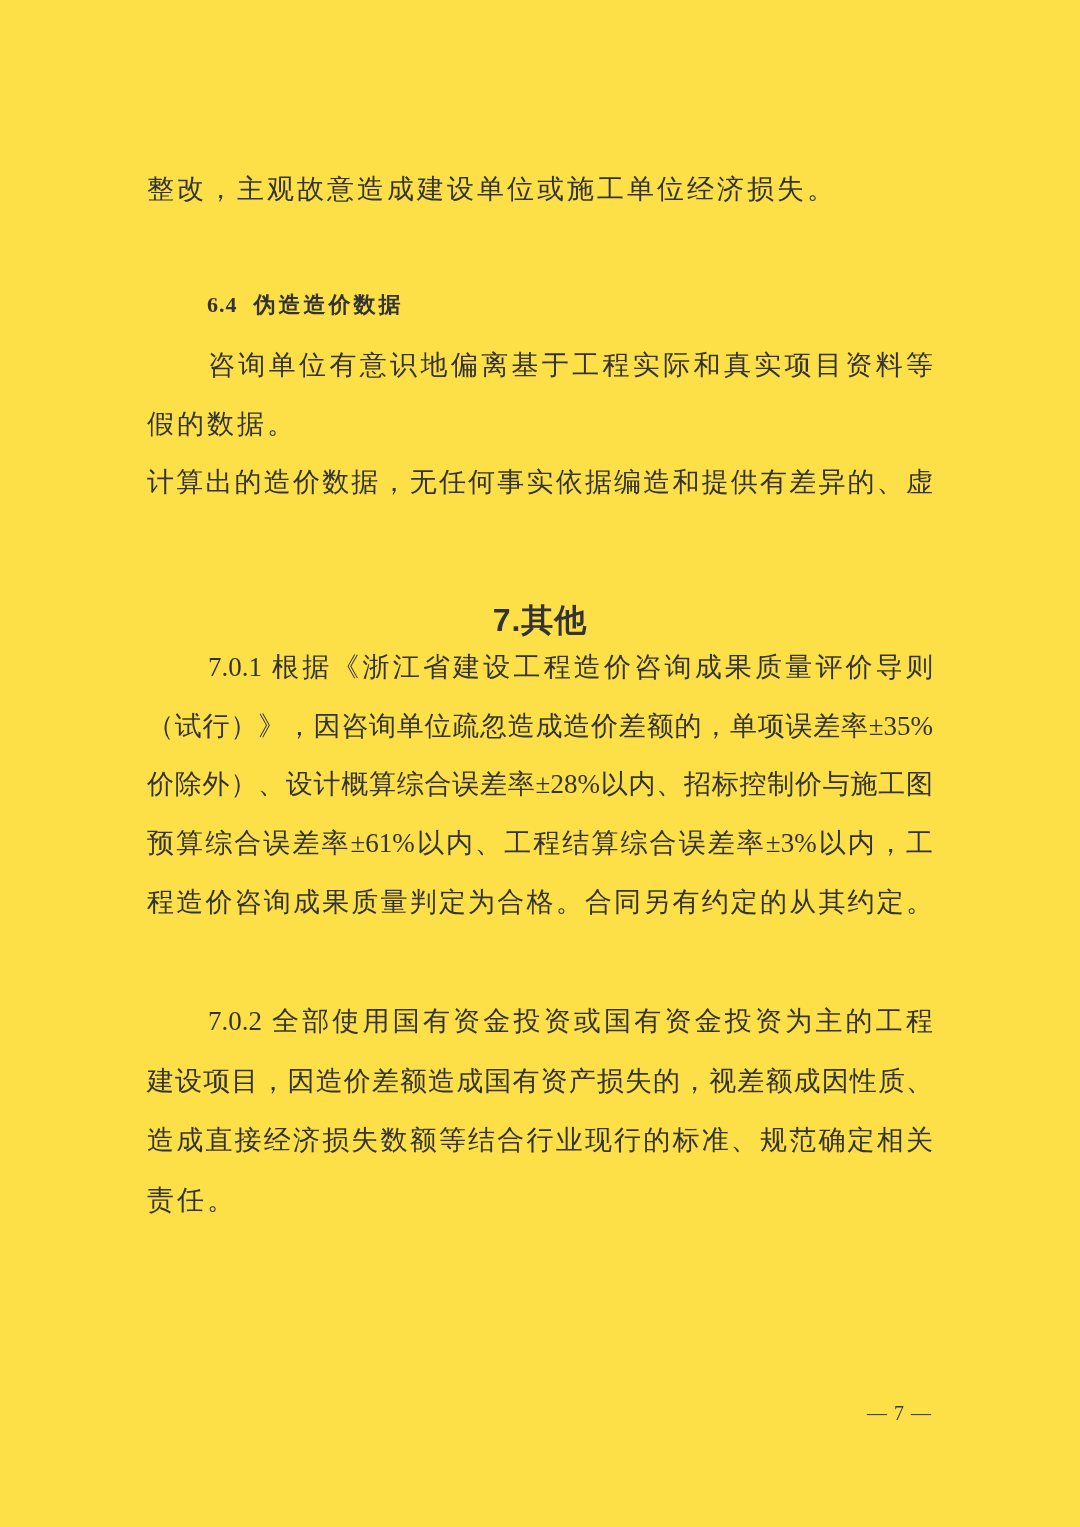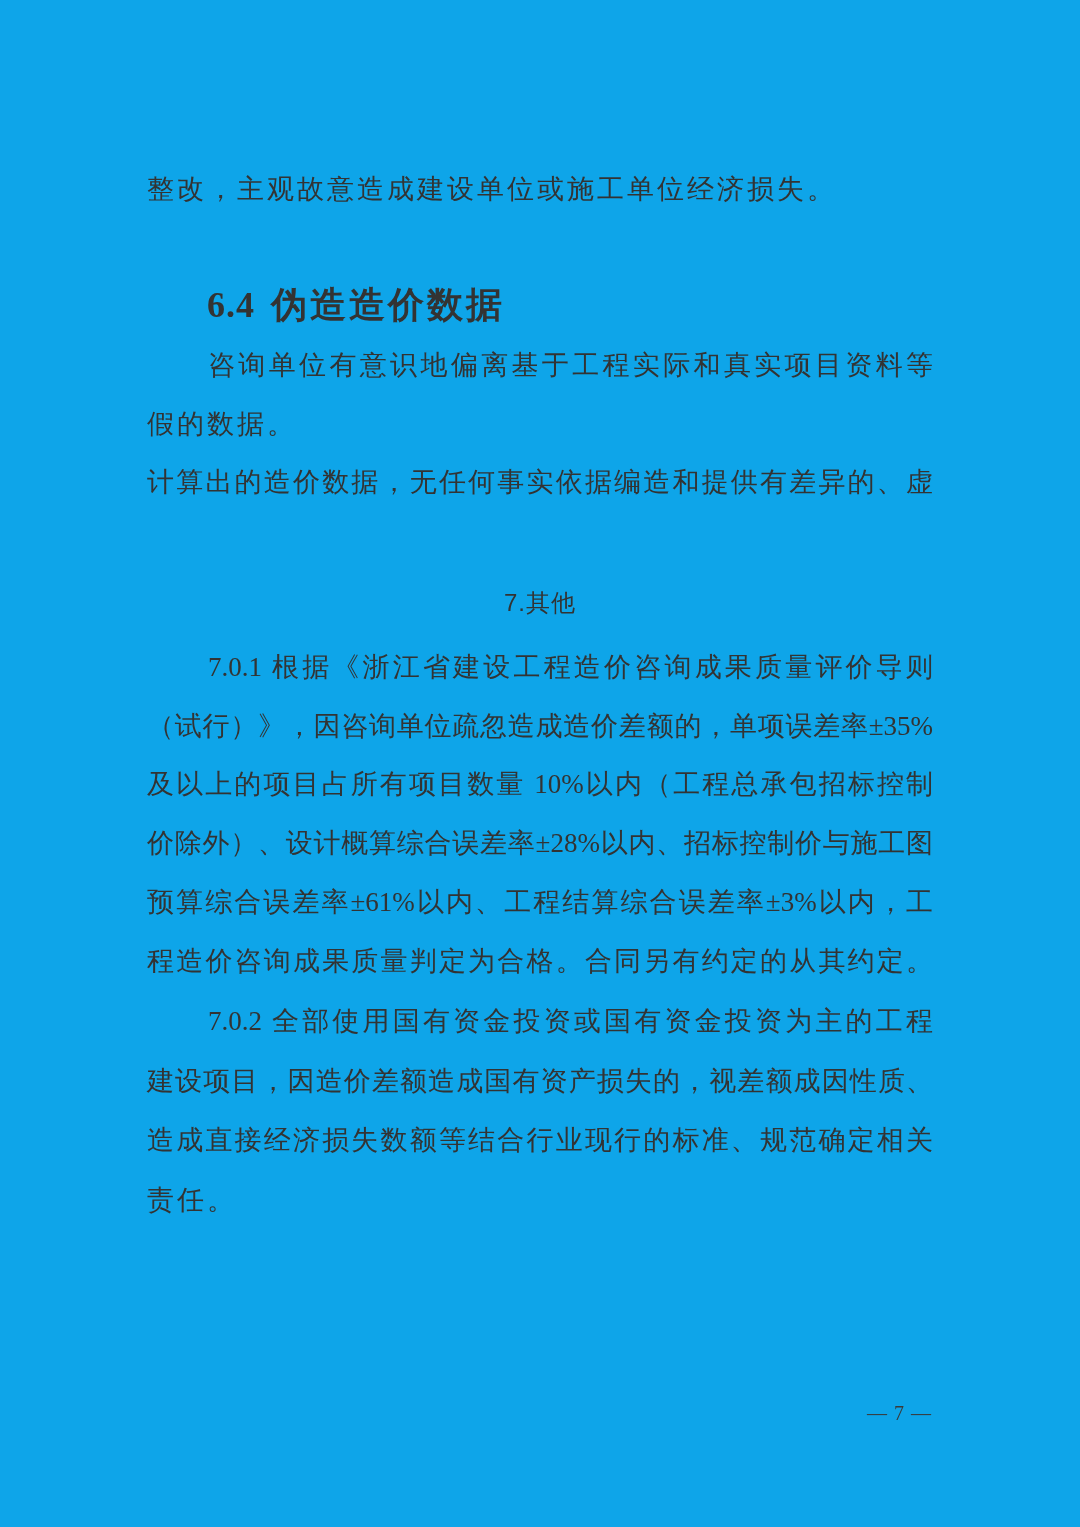--- a/index.html
+++ b/index.html
@@ -4,21 +4,21 @@
 <style>
   html, body {
     margin: 0;
     padding: 0;
     background: #ffffff;
   }
   .doc-page {
     position: relative;
     width: 1080px;
     height: 1527px;
-    background: #0ea5e9;
+    background: #fde047;
     overflow: hidden;
     color: #333333;
     font-family: "Liberation Serif", "DejaVu Serif", serif;
   }
   .block {
     position: absolute;
     left: 147px;
     width: 786px;
   }
   .line {
@@ -32,27 +32,27 @@
   }
   
   .loose {
     letter-spacing: 3px;
   }
   .first {
     text-indent: 61px;
   }
   #intro-block   { top: 160px;  line-height: 59px; }
   #heading-6-4   { top: 285px;  left: 207px; width: auto;
-                   font-weight: bold; font-size: 36px; line-height: 40px; }
+                   font-weight: bold; font-size: 22px; line-height: 40px; }
   #heading-6-4 .num { letter-spacing: 1px; }
   #heading-6-4 .ttl { margin-left: 16px; letter-spacing: 3px; }
   #para-6-4      { top: 336px;  line-height: 58.5px; }
-  #heading-7     { top: 573px;  text-align: center;
+  #heading-7     { top: 590px;  text-align: center;
                    font-family: "Liberation Sans", "DejaVu Sans", sans-serif;
-                   font-weight: normal; font-size: 24px; line-height: 60px;
+                   font-weight: bold; font-size: 32px; line-height: 60px;
                    letter-spacing: 1px; }
   #para-7-0-1    { top: 638px;  line-height: 58.7px; }
   #para-7-0-2    { top: 992px;  line-height: 59.5px; }
   #page-footer {
     position: absolute;
     left: 867px;
     top: 1402px;
     font-size: 20px;
     letter-spacing: 1px;
     color: #3a3a3a;
@@ -76,21 +76,20 @@
     <div class="line first stretch">咨询单位有意识地偏离基于工程实际和真实项目资料等</div>
     <div class="line loose">假的数据。</div>
     <div class="line stretch">计算出的造价数据，无任何事实依据编造和提供有差异的、虚</div>
   </div>
 
   <div class="block" id="heading-7">7.其他</div>
 
   <div class="block" id="para-7-0-1">
     <div class="line first stretch">7.0.1  根据《浙江省建设工程造价咨询成果质量评价导则</div>
     <div class="line stretch">（试行）》，因咨询单位疏忽造成造价差额的，单项误差率±35%</div>
-    <div class="line stretch">及以上的项目占所有项目数量 10%以内（工程总承包招标控制</div>
     <div class="line stretch">价除外）、设计概算综合误差率±28%以内、招标控制价与施工图</div>
     <div class="line stretch">预算综合误差率±61%以内、工程结算综合误差率±3%以内，工</div>
     <div class="line stretch">程造价咨询成果质量判定为合格。合同另有约定的从其约定。</div>
   </div>
 
   <div class="block" id="para-7-0-2">
     <div class="line first stretch">7.0.2  全部使用国有资金投资或国有资金投资为主的工程</div>
     <div class="line stretch">建设项目，因造价差额造成国有资产损失的，视差额成因性质、</div>
     <div class="line stretch">造成直接经济损失数额等结合行业现行的标准、规范确定相关</div>
     <div class="line loose">责任。</div>

